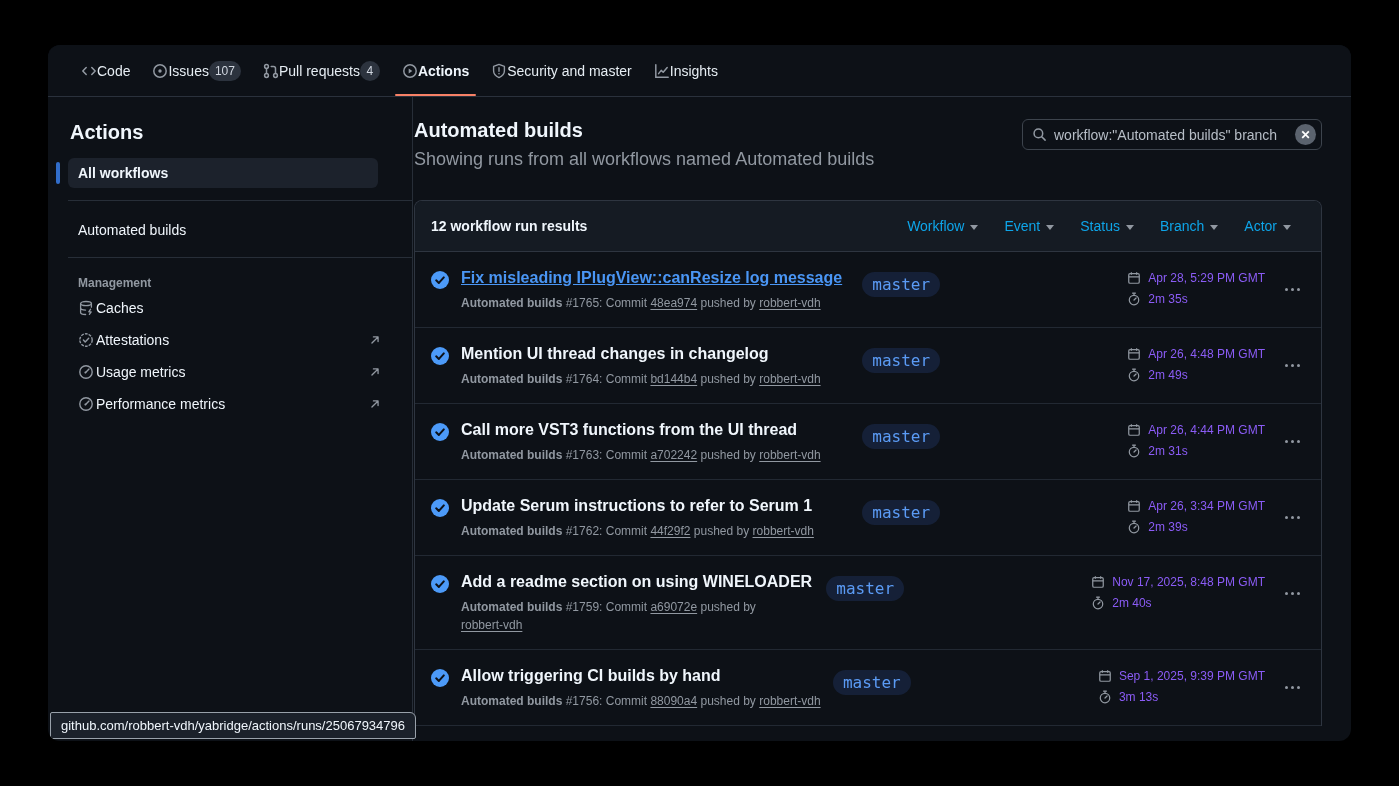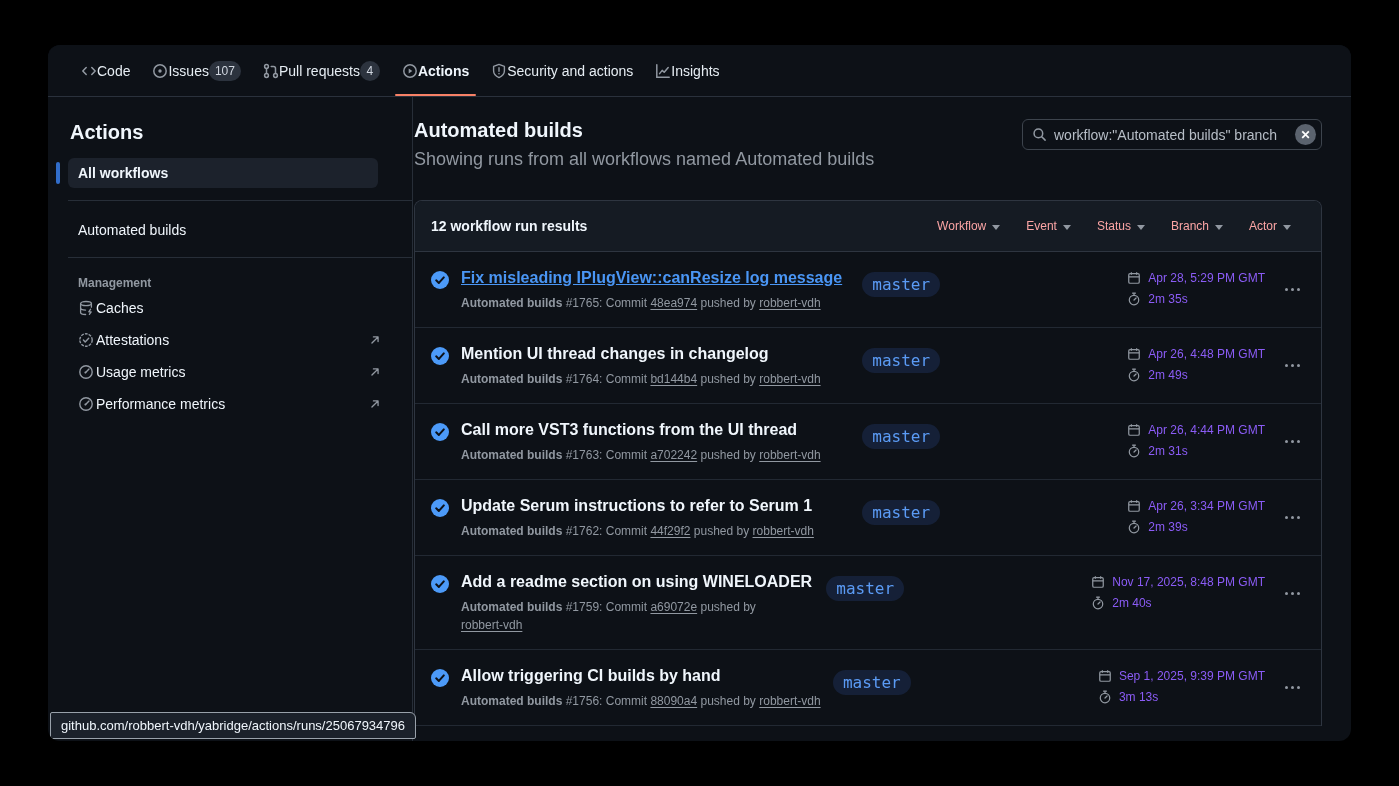--- a/index.html
+++ b/index.html
@@ -79,21 +79,21 @@
   .runs-table {
     margin-top:30px; border:1px solid #2e3540; border-bottom:none;
     border-radius:8px 8px 0 0; overflow:hidden;
   }
   .table-header {
     display:flex; align-items:center; justify-content:space-between;
     background:#151b23; padding:17px 16px; border-bottom:1px solid #2e3540;
   }
   .results-count { color:#f0f6fc; font-size:14px; font-weight:700; }
   .filters { display:flex; gap:26px; margin-right:14px; }
-  .filter { display:flex; align-items:center; gap:6px; color:#fca5a5; font-size:12px; cursor:pointer; }
+  .filter { display:flex; align-items:center; gap:6px; color:#0ea5e9; font-size:14px; cursor:pointer; }
   .caret { width:0; height:0; border-left:4px solid transparent; border-right:4px solid transparent; border-top:5px solid #9198a1; margin-top:2px; }
 
   .run-row { display:flex; align-items:flex-start; padding:17px 16px 15px; border-bottom:1px solid #222933; background:#0d1117; }
   .run-status { flex:none; margin:2px 12px 0 0; }
   .run-text { flex:1; min-width:0; }
   .run-title { color:#f0f6fc; font-size:16px; font-weight:700; text-decoration:none; display:inline-block; cursor:pointer; }
   .run-row.hovered .run-title { color:#4a96f5; text-decoration:underline; }
   .run-sub { color:#9198a1; font-size:12px; margin-top:7px; line-height:1.5; }
   .run-sub .wf-name { font-weight:700; }
   .run-sub a { color:#9198a1; text-decoration:underline; text-underline-offset:2px; cursor:pointer; }
@@ -154,21 +154,21 @@
           <circle cx="8" cy="8" r="6.2" stroke="#9198a1" stroke-width="1.5" fill="none"></circle>
           <path d="M6.7 5.6 L10.3 8 L6.7 10.4 Z" fill="#9198a1"></path>
         </svg>
       <span class="tab-label">Actions</span>
     </div>
     <div class="tab">
       <svg width="16" height="16" viewBox="0 0 16 16">
           <path d="M8 1.4 L13.4 3.4 V7.8 C13.4 11.3 11 13.4 8 14.6 C5 13.4 2.6 11.3 2.6 7.8 V3.4 Z" stroke="#9198a1" stroke-width="1.4" fill="none" stroke-linejoin="round"></path>
           <path d="M8 4.8 v3.4 M8 10.4 v.4" stroke="#9198a1" stroke-width="1.4" stroke-linecap="round"></path>
         </svg>
-      <span class="tab-label">Security and actions</span>
+      <span class="tab-label">Security and master</span>
     </div>
     <div class="tab">
       <svg width="16" height="16" viewBox="0 0 16 16">
           <path d="M1.8 1.8 V14.2 H14.2" stroke="#9198a1" stroke-width="1.5" fill="none" stroke-linecap="round"></path>
           <path d="M4.6 10.6 L7.2 7.4 L9.2 9.2 L13.2 4.6" stroke="#9198a1" stroke-width="1.5" fill="none" stroke-linecap="round" stroke-linejoin="round"></path>
         </svg>
       <span class="tab-label">Insights</span>
     </div>
   </nav>
 

